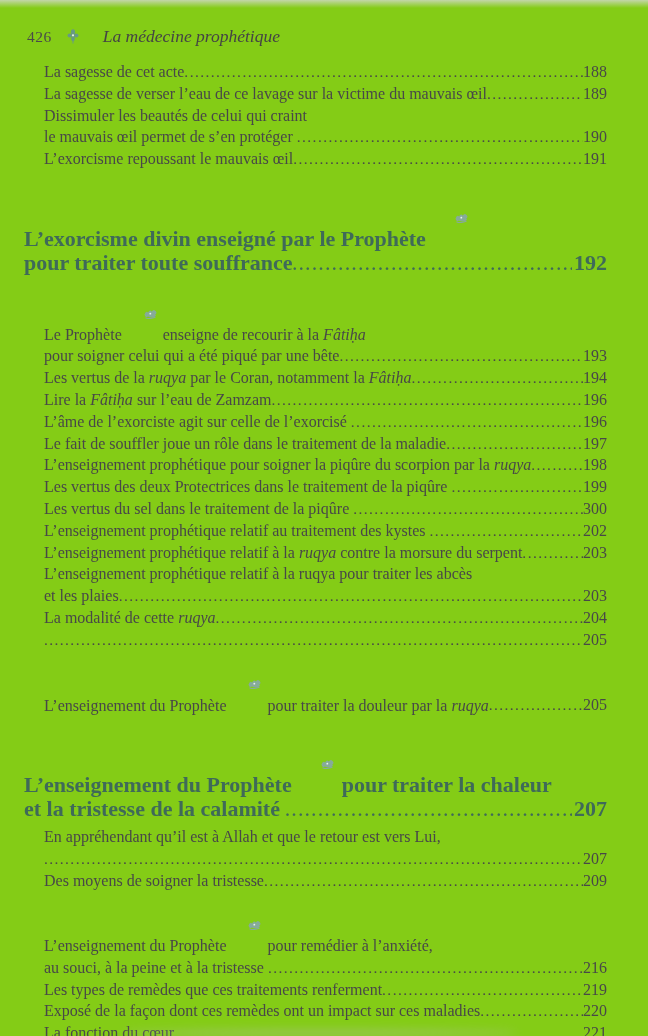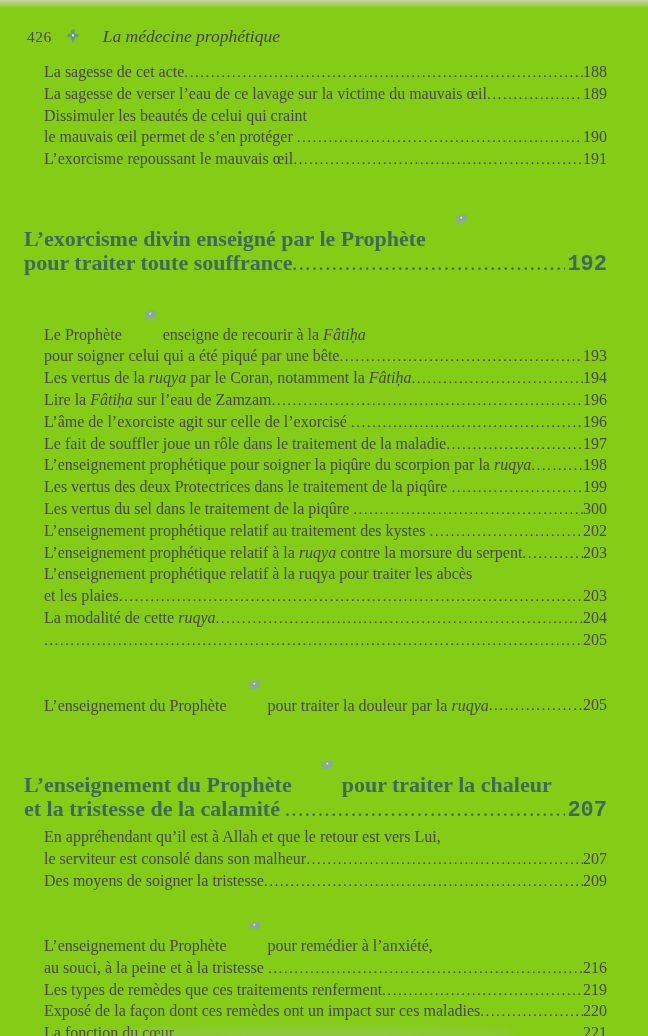--- a/index.html
+++ b/index.html
@@ -29,21 +29,21 @@
   .dots{flex:1;overflow:hidden;white-space:nowrap;min-width:6px;}
   .item .dots::after{
     content:"..........................................................................................................................................................";
     letter-spacing:1.4px;font-size:15.5px;
   }
   .section .dots::after{
     content:"..........................................................................................................................................................";
     letter-spacing:2.6px;font-size:16px;font-weight:bold;
   }
   .pg{flex:none;}
-  .section .pg{margin-left:2px;font-family:Liberation Mono, monospace;}
+  .section .pg{margin-left:2px;}
   .saw{display:inline-block;vertical-align:baseline;position:relative;top:1px;margin:0 1px;}
 </style>
 </head>
 <body>
 
 <div class="page">
   <header class="runhead">
     <span class="pagenum">426</span>
     <span class="orn">
       <svg width="12" height="15" viewBox="0 0 12 15" aria-hidden="true">
@@ -237,21 +237,20 @@
           <span class="txt"><span class="seg">et la tristesse de la calamité </span></span>
           <span class="dots"></span>
           <span class="pg">207</span>
         </div>
       </div>
       <div class="entry item">
         <div class="line">
           <span class="txt"><span class="seg">En appréhendant qu’il est à Allah et que le retour est vers Lui,</span></span>
         </div>
         <div class="line">
-          <span class="txt"><span class="seg">le serviteur est consolé dans son malheur</span></span>
           <span class="dots"></span>
           <span class="pg">207</span>
         </div>
       </div>
       <div class="entry item">
         <div class="line">
           <span class="txt"><span class="seg">Des moyens de soigner la tristesse</span></span>
           <span class="dots"></span>
           <span class="pg">209</span>
         </div>

